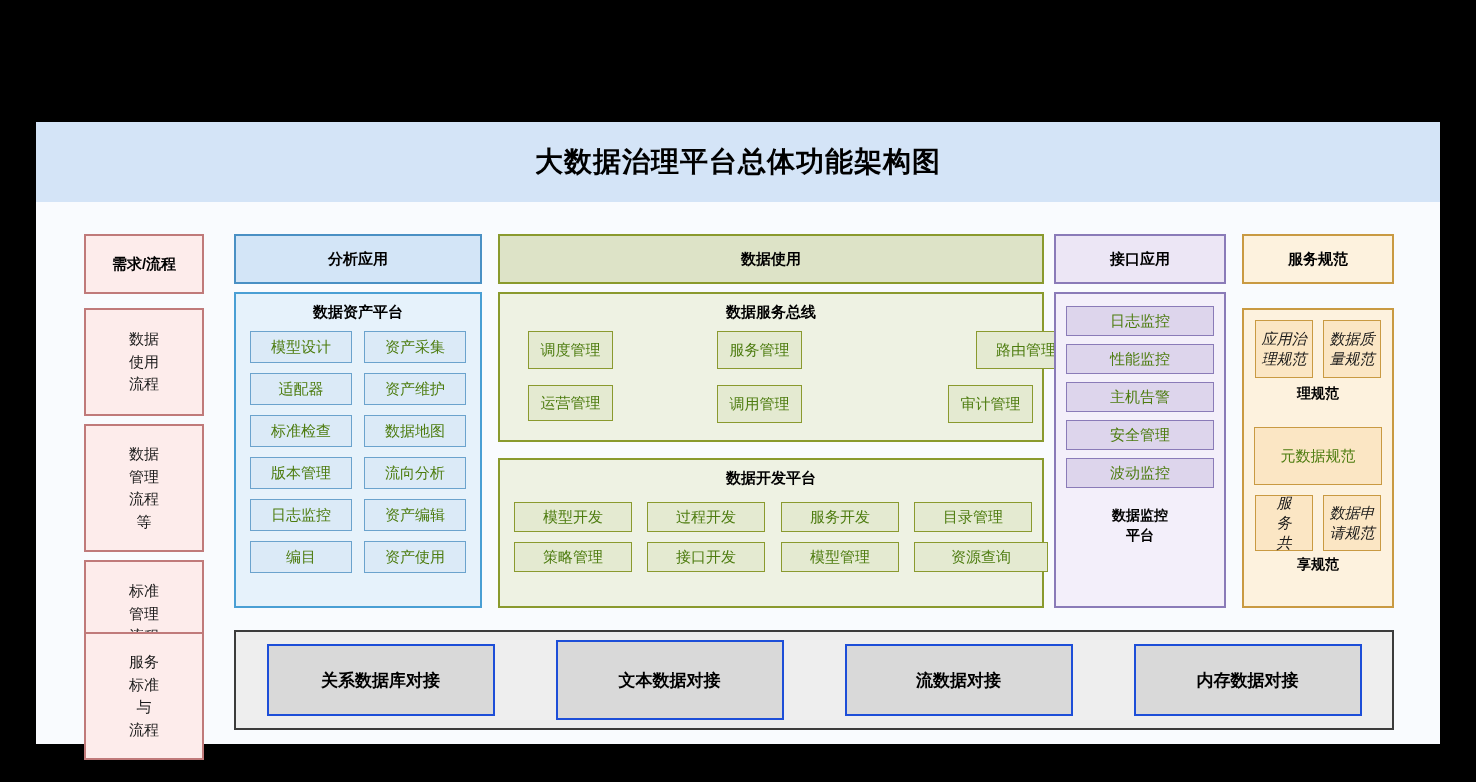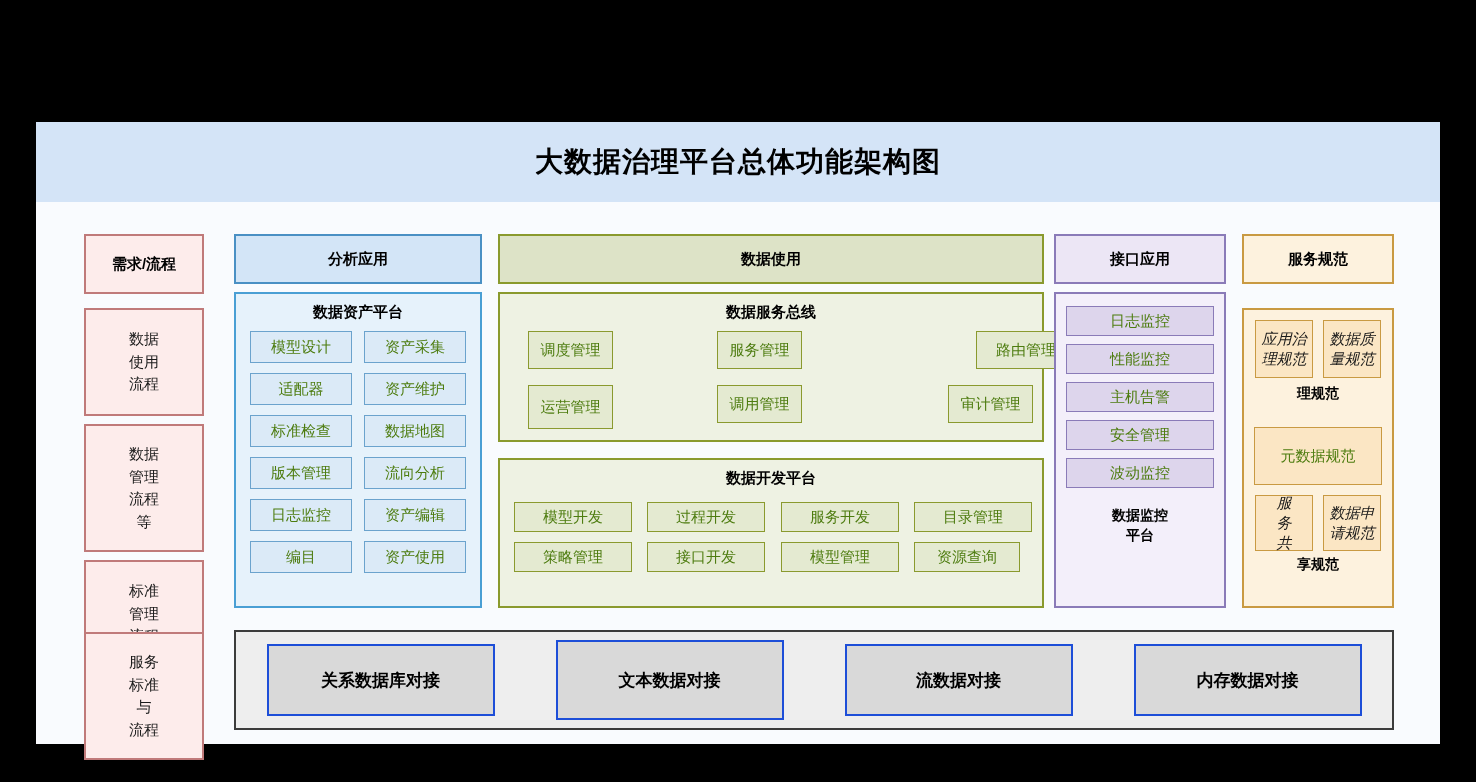--- a/index.html
+++ b/index.html
@@ -158,21 +158,21 @@
       <div style="position:relative;margin-top:9px;height:100px;">
         <div class="box green-item ctr" style="left:28px;top:0px;width:85px;height:38px;">
             <span class="item-lbl">调度管理</span>
           </div>
         <div class="box green-item ctr" style="left:217px;top:0px;width:85px;height:38px;">
             <span class="item-lbl">服务管理</span>
           </div>
         <div class="box green-item ctr" style="left:452px;top:0px;width:100px;height:38px;margin-left:24px;">
             <span class="item-lbl">路由管理</span>
           </div>
-        <div class="box green-item ctr" style="left:28px;top:54px;width:85px;height:44px;">
+        <div class="box green-item ctr" style="left:28px;top:54px;width:85px;height:36px;">
             <span class="item-lbl">运营管理</span>
           </div>
         <div class="box green-item ctr" style="left:217px;top:54px;width:85px;height:38px;">
             <span class="item-lbl">调用管理</span>
           </div>
         <div class="box green-item ctr" style="left:448px;top:54px;width:85px;height:38px;">
             <span class="item-lbl">审计管理</span>
           </div>
       </div>
     </div>
@@ -196,21 +196,21 @@
           </div>
         <div class="box green-item ctr" style="left:14px;top:40px;width:118px;height:30px;">
             <span class="item-lbl">策略管理</span>
           </div>
         <div class="box green-item ctr" style="left:147px;top:40px;width:118px;height:30px;">
             <span class="item-lbl">接口开发</span>
           </div>
         <div class="box green-item ctr" style="left:281px;top:40px;width:118px;height:30px;text-align:center;">
             <span class="item-lbl">模型管理</span>
           </div>
-        <div class="box green-item ctr" style="left:414px;top:40px;width:106px;height:30px;font-family:Liberation Mono, monospace;">
+        <div class="box green-item ctr" style="left:414px;top:40px;width:134px;height:30px;font-family:Liberation Mono, monospace;">
             <span class="item-lbl">资源查询</span>
           </div>
       </div>
     </div>
 
     <div class="box purple ctr" style="left:1018px;top:112px;width:172px;height:50px;">
       <span class="hdr">接口应用</span>
     </div>
 
     <div class="box purple" style="left:1018px;top:170px;width:172px;height:316px;background:#f3effa;">

